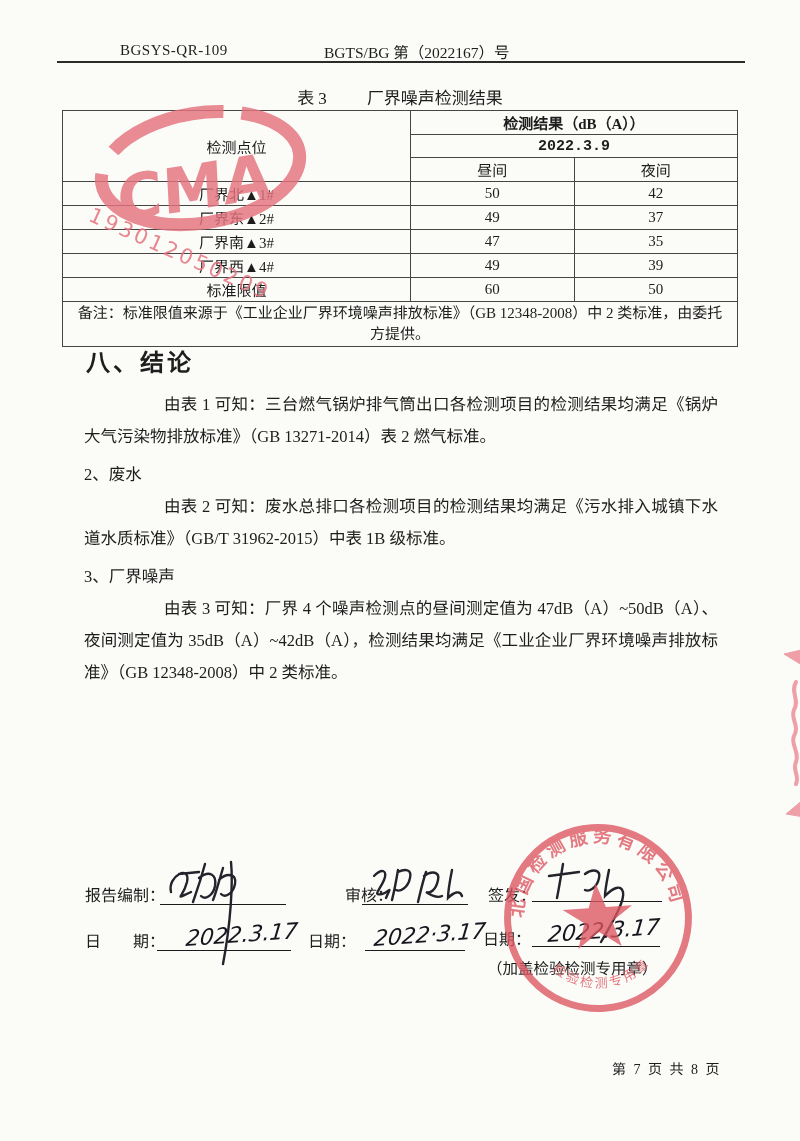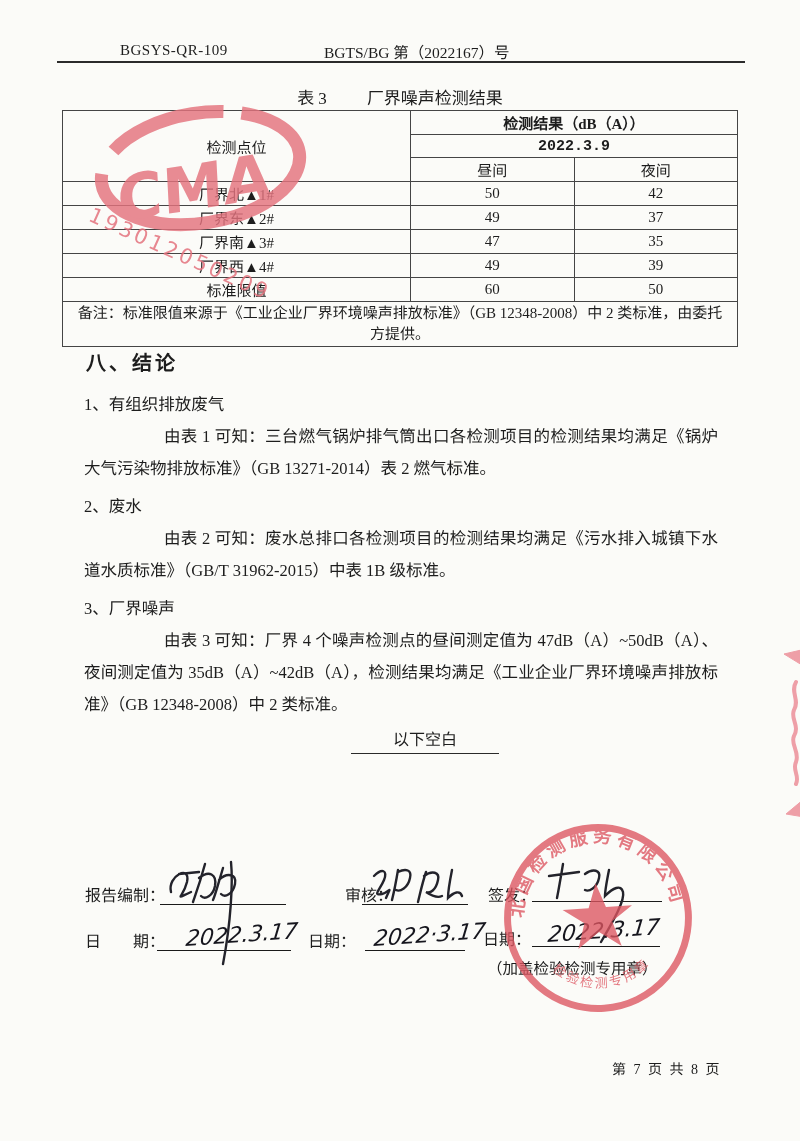--- a/index.html
+++ b/index.html
@@ -40,21 +40,21 @@
   td.note-cell {
     text-align:left;
     font-size:14.5px;
     line-height:21px;
     padding:3px 6px 4px 6px;
     height:44px;
   }
 
   
   #conclusion { left:84px; top:350px; width:634px; font-size:16.5px; line-height:32px; text-align:justify; }
-  #conclusion-heading { font-size:20px; font-weight:bold; letter-spacing:3px; line-height:26px; margin:0 0 13px 2px; }
+  #conclusion-heading { font-size:24px; font-weight:bold; letter-spacing:3px; line-height:26px; margin:0 0 13px 2px; }
   .item-title { margin-top:6px; }
   .item-body  { text-indent:80px; }
   #blank-below-wrap { text-align:center; margin:3px 0 0 48px; }
   #blank-below { display:inline-block; padding:0 42px; border-bottom:1.5px solid #2a2a2a; font-size:16px; line-height:26px; }
 
   
   .sig-label { position:absolute; font-size:16px; white-space:pre; }
   .sig-line  { position:absolute; height:0; border-top:1.5px solid #1a1a1a; }
   .hand-date {
     position:absolute;
@@ -135,32 +135,28 @@
 
 <svg class="abs stamp" style="left:86px; top:96px; width:230px; height:150px; opacity:.82; transform:rotate(-9deg);" viewBox="0 0 230 150">
   <ellipse cx="115" cy="72" rx="100" ry="55" fill="none" stroke="#e4737e" stroke-width="13" stroke-dasharray="258 26 120 18"></ellipse>
   <text x="115" y="112" text-anchor="middle" font-family="DejaVu Sans, sans-serif" font-size="62" font-weight="bold" fill="#e4737e" transform="skewX(-6)">CMA</text>
 </svg>
 <div class="abs stamp" id="cma-number">193012050209</div>
 
 <div class="abs" id="conclusion">
   <div id="conclusion-heading">八、结论</div>
 
-  <p class="item-title">1、有组织排放废气</p>
   <p class="item-body">由表 1 可知：三台燃气锅炉排气筒出口各检测项目的检测结果均满足《锅炉大气污染物排放标准》（GB 13271-2014）表 2 燃气标准。</p>
 
   <p class="item-title">2、废水</p>
   <p class="item-body">由表 2 可知：废水总排口各检测项目的检测结果均满足《污水排入城镇下水道水质标准》（GB/T 31962-2015）中表 1B 级标准。</p>
 
   <p class="item-title">3、厂界噪声</p>
   <p class="item-body">由表 3 可知：厂界 4 个噪声检测点的昼间测定值为 47dB（A）~50dB（A）、夜间测定值为 35dB（A）~42dB（A），检测结果均满足《工业企业厂界环境噪声排放标准》（GB 12348-2008）中 2 类标准。</p>
 
-  <div id="blank-below-wrap">
-    <span id="blank-below">以下空白</span>
-  </div>
 </div>
 
 <div class="sig-label" style="left:85px; top:882px;">报告编制：</div>
 <div class="sig-line" style="left:160px; top:904px; width:126px;"></div>
 
 <div class="sig-label" style="left:312px; top:882px;margin-left:33px;">审核：</div>
 <div class="sig-line" style="left:362px; top:904px; width:106px;"></div>
 
 <div class="sig-label" style="left:488px; top:882px;">签发：</div>
 <div class="sig-line" style="left:532px; top:901px; width:130px;"></div>

